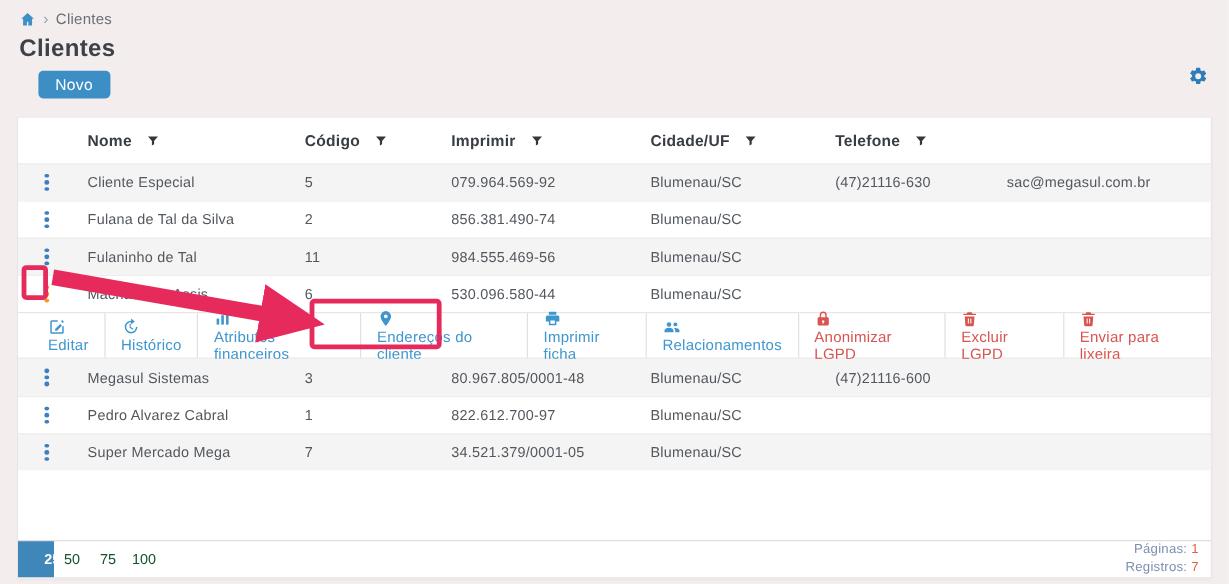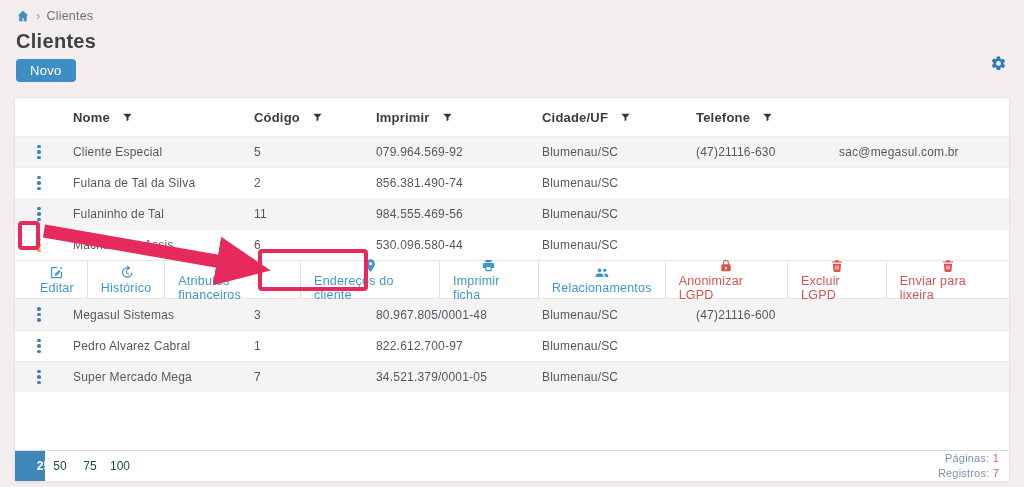--- a/index.html
+++ b/index.html
@@ -17,21 +17,21 @@
     display:flex; align-items:center; gap:6px;
     font-size:12.5px; color:#6a7077; letter-spacing:.2px;
   }
   .breadcrumb .home { color:#3d8fc6; display:flex; }
   .breadcrumb .sep { color:#9aa0a8; font-size:13px; }
   .page-title {
     position:absolute; left:16px; top:30px;
     font-size:20px; font-weight:bold; color:#3d4248; letter-spacing:.3px;
   }
   .btn-novo {
-    position:absolute; left:16px; top:59px;
+    position:absolute; left:32px; top:59px;
     background:#3e8ec6; color:#fff; border:none; border-radius:4px;
     font-family:inherit; font-size:13px; letter-spacing:.3px;
     padding:4px 14px; height:23px; line-height:15px; cursor:pointer;
   }
   .gear {
     position:absolute; right:17px; top:55px; color:#2e7cb8; cursor:pointer;
   }
   
   .card {
     position:absolute; left:14px; top:97px; width:996px; height:385px;
@@ -54,21 +54,21 @@
   .kebab { display:flex; flex-direction:column; gap:2px; cursor:pointer; padding:2px 4px; }
   .kebab i { width:3.5px; height:3.5px; border-radius:50%; background:#3d7fc0; }
   .kebab.active i { background:#f59a23; }
   
   .action-row {
     height:39px; background:#fff;
     border-top:1px solid #e6e6e6; border-bottom:1px solid #e6e6e6;
     display:flex; align-items:stretch; padding-left:12px; font-size:12.5px;
   }
   .act {
-    display:flex; flex-direction:column; align-items:center; justify-content:center;
+    display:flex; flex-direction:column; align-items:flex-start; justify-content:center;
     padding:0 13px; gap:1px; cursor:pointer; letter-spacing:.2px;
   }
   .act + .act { border-left:1px solid #e0e0e0; }
   .act.blue { color:#3f96cf; }
   .act.red  { color:#d9534f; }
   .act .ico { display:flex; height:15px; }
   
   .pager {
     margin-top:auto; height:31px; border-top:1px solid #ddd;
     display:flex; align-items:center; font-size:12px;

